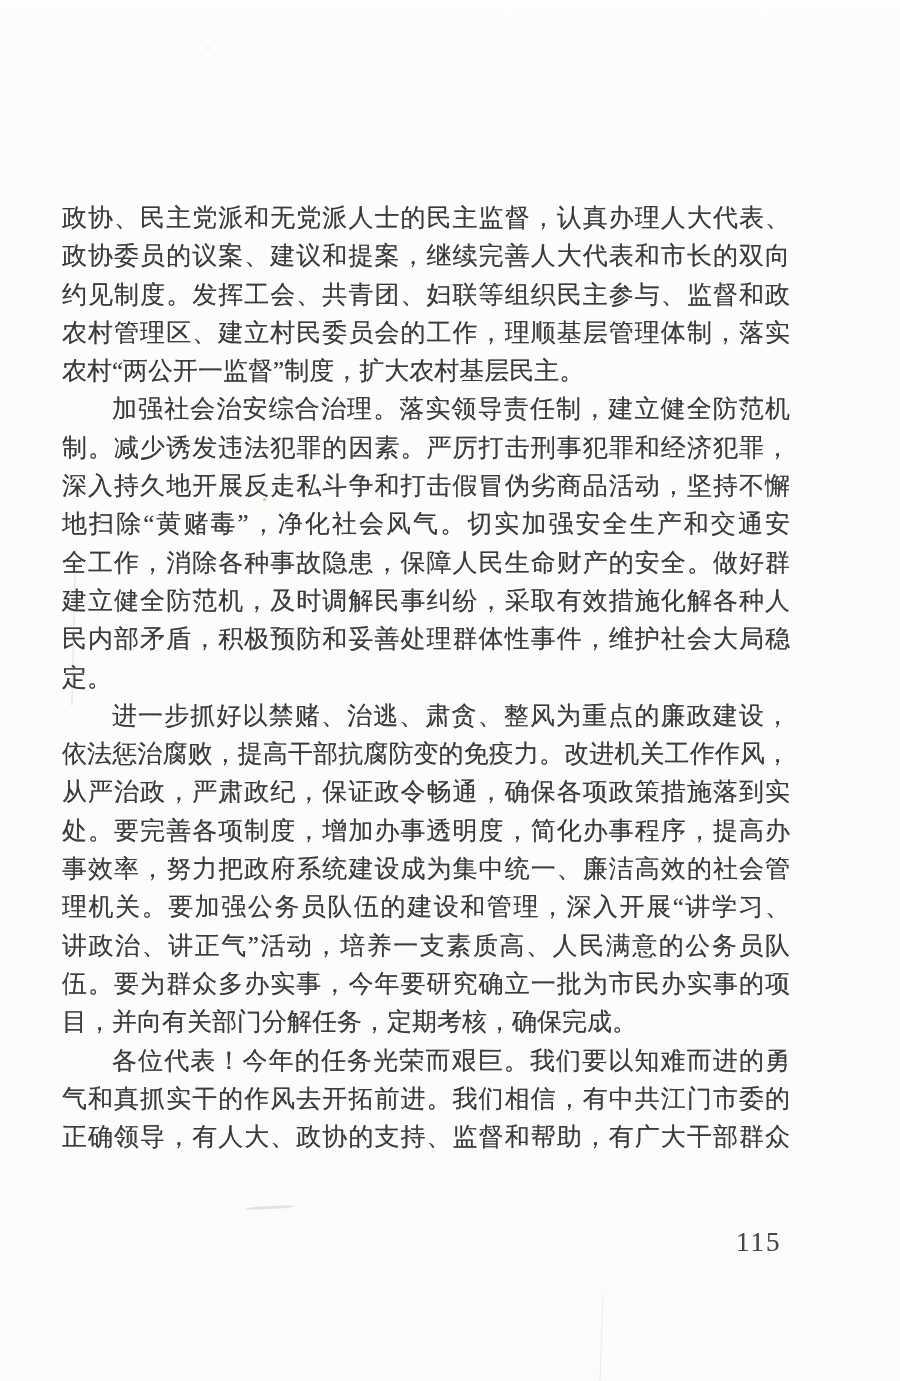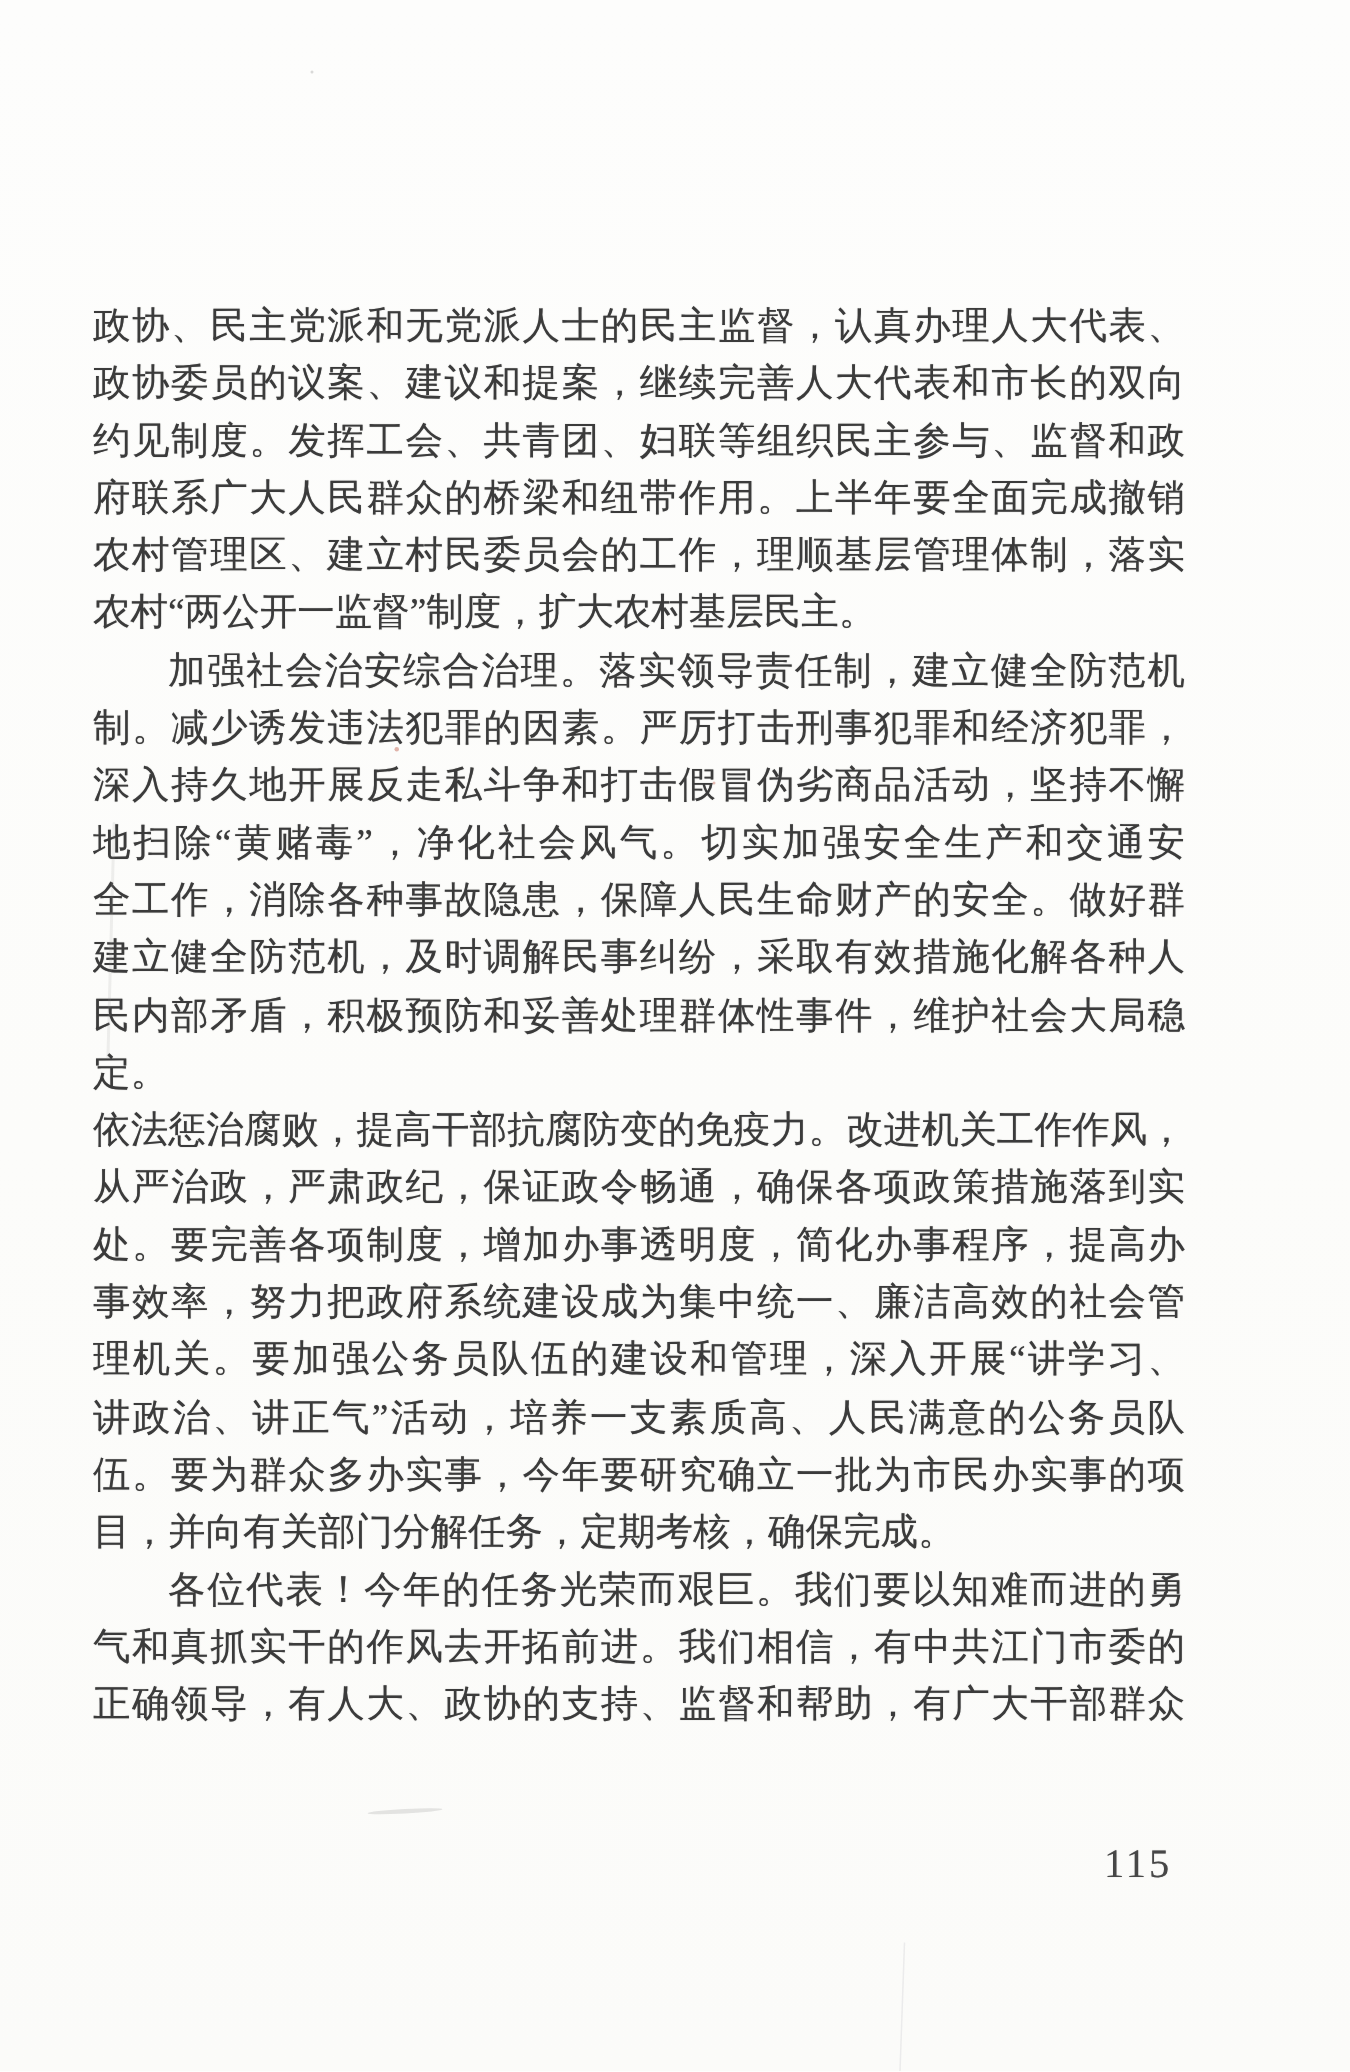--- a/index.html
+++ b/index.html
@@ -78,33 +78,33 @@
 </head>
 <body>
 
 <div class="scan-page">
 
   <div class="text-block">
 
     <div class="line">政协、民主党派和无党派人士的民主监督，认真办理人大代表、</div>
     <div class="line">政协委员的议案、建议和提案，继续完善人大代表和市长的双向</div>
     <div class="line">约见制度。发挥工会、共青团、妇联等组织民主参与、监督和政</div>
-    <div class="line">府联系广大人民群众的桥梁和纽带作用。上半年要全面完成撤销</div>
     <div class="line">农村管理区、建立村民委员会的工作，理顺基层管理体制，落实</div>
     <div class="line para-last">农村“两公开一监督”制度，扩大农村基层民主。</div>
 
     <div class="line para-first">加强社会治安综合治理。落实领导责任制，建立健全防范机</div>
     <div class="line">制。减少诱发违法犯罪的因素。严厉打击刑事犯罪和经济犯罪，</div>
     <div class="line">深入持久地开展反走私斗争和打击假冒伪劣商品活动，坚持不懈</div>
     <div class="line">地扫除“黄赌毒”，净化社会风气。切实加强安全生产和交通安</div>
     <div class="line">全工作，消除各种事故隐患，保障人民生命财产的安全。做好群</div>
     <div class="line">建立健全防范机，及时调解民事纠纷，采取有效措施化解各种人</div>
     <div class="line">民内部矛盾，积极预防和妥善处理群体性事件，维护社会大局稳</div>
     <div class="line para-last">定。</div>
 
+    <div class="line para-first">进一步抓好以禁赌、治逃、肃贪、整风为重点的廉政建设，</div>
     <div class="line">依法惩治腐败，提高干部抗腐防变的免疫力。改进机关工作作风，</div>
     <div class="line">从严治政，严肃政纪，保证政令畅通，确保各项政策措施落到实</div>
     <div class="line">处。要完善各项制度，增加办事透明度，简化办事程序，提高办</div>
     <div class="line">事效率，努力把政府系统建设成为集中统一、廉洁高效的社会管</div>
     <div class="line">理机关。要加强公务员队伍的建设和管理，深入开展“讲学习、</div>
     <div class="line">讲政治、讲正气”活动，培养一支素质高、人民满意的公务员队</div>
     <div class="line">伍。要为群众多办实事，今年要研究确立一批为市民办实事的项</div>
     <div class="line para-last">目，并向有关部门分解任务，定期考核，确保完成。</div>
 
     <div class="line para-first">各位代表！今年的任务光荣而艰巨。我们要以知难而进的勇</div>

